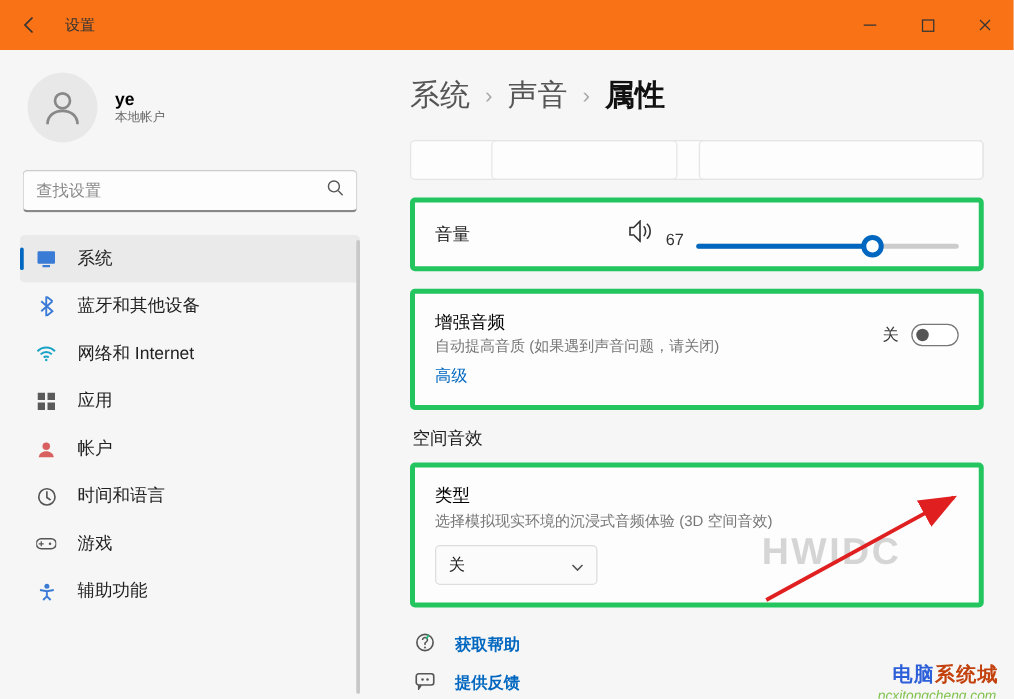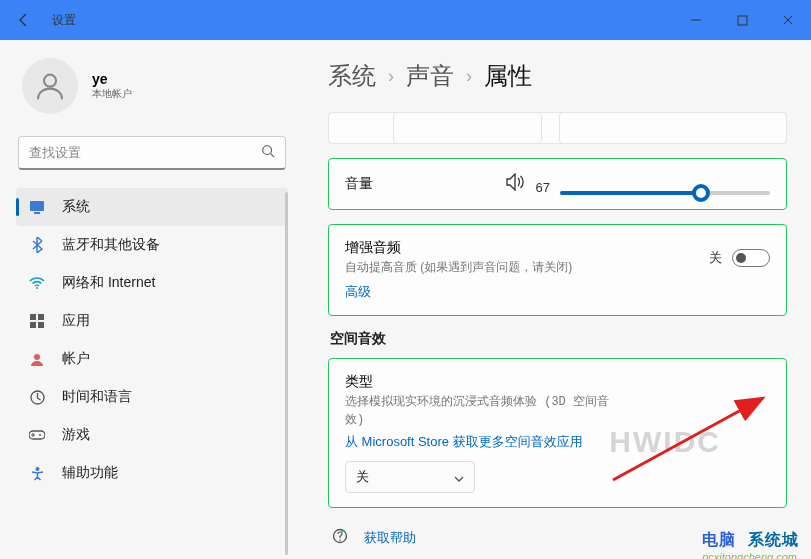--- a/index.html
+++ b/index.html
@@ -1,18 +1,18 @@
 <!DOCTYPE html>
 <html><head>
 <meta charset="utf-8">
 <style>
 * { margin: 0; padding: 0; box-sizing: border-box; font-family: "Microsoft YaHei", "Segoe UI", sans-serif; }
 body { width: 811px; height: 559px; background: #f6f6f6; position: relative; overflow: hidden; }
 
-.titlebar { height: 40px; display: flex; align-items: center; background: #3b82f6; }
+.titlebar { height: 40px; display: flex; align-items: center; background: #f97316; }
 .titlebar .back { width: 48px; display:flex; justify-content:center; align-items:center; }
 .titlebar .title { font-size: 12px; color: #333; padding-left: 4px; }
 .titlebar .spacer { flex: 1; }
 .titlebar .winbtn { width: 46px; height: 40px; display:flex; justify-content:center; align-items:center; }
 
 .content { display: flex; height: calc(100% - 40px); }
 
 .sidebar { width: 300px; padding: 0 12px 0 16px; display:flex; flex-direction:column; }
 .profile { display:flex; align-items:center; gap: 14px; padding: 18px 6px 22px 6px; }
 .avatar { width: 56px; height: 56px; border-radius: 50%; background: #e8e8e8; display:flex; justify-content:center; align-items:center; }
@@ -25,61 +25,61 @@
 
 .nav { flex:1; overflow:hidden; position:relative; }
 .nav::after { content:""; position:absolute; right:0; top:4px; bottom:4px; width:3px; background:#c8c8c8; border-radius:2px; }
 .nav-item { height: 38px; display:flex; align-items:center; gap: 16px; padding: 0 12px; border-radius: 4px; font-size: 14px; color: #222; position:relative; cursor:pointer; }
 .nav-item.active { background: #eaeaea; }
 .nav-item.active::before { content:""; position:absolute; left:0; top:10px; bottom:10px; width:3px; background:#0067c0; border-radius:2px; }
 .nav-item .ic { width: 18px; display:flex; justify-content:center; }
 
 .main { flex:1; padding: 20px 24px 0 28px; overflow: hidden; position: relative; }
 .breadcrumb { display:flex; align-items:center; gap: 12px; font-size: 24px; color: #555; margin-bottom: 20px; }
-.breadcrumb .cur { color: #111; font-weight: 400; }
+.breadcrumb .cur { color: #111; font-weight: 700; }
 .breadcrumb .sep { color: #aaa; font-size: 18px; }
 
 .card-frag { border: 1px solid #e5e5e5; border-radius: 4px; background: #fdfdfd; height: 32px; margin-bottom: 14px; display:flex; }
 .card-frag .half { border:1px solid #e5e5e5; border-radius:4px; margin:-1px; }
 .card-frag .half.a { width: 38%; margin-left: 14%; }
 .card-frag .half.b { width: 58%; margin-left: 4%; }
 
-.card { border: 1px solid #22c55e; border-radius: 4px; background: #fdfdfd; padding: 14px 16px; margin-bottom: 14px; display:flex; align-items:center; }
+.card { border: 4px solid #22c55e; border-radius: 4px; background: #fdfdfd; padding: 14px 16px; margin-bottom: 14px; display:flex; align-items:center; }
 .card .label { font-size: 14px; color: #222; }
 .vol-right { flex:1; display:flex; align-items:flex-end; gap: 10px; justify-content:flex-end; }
 .vol-right .num { font-size: 13px; color: #333; }
 .slider { width: 210px; height: 4px; background: #ccc; border-radius: 2px; position:relative; }
 .slider .fill { position:absolute; left:0; top:0; bottom:0; width:67%; background:#0067c0; border-radius:2px; }
 .slider .thumb { position:absolute; top:50%; left:67%; width:18px; height:18px; background:#fff; border:4px solid #0067c0; border-radius:50%; transform:translate(-50%,-50%); }
 
 .card.enh { align-items: flex-start; }
 .card.enh .txtcol { flex:1; }
 .card.enh .title2 { font-size: 14px; margin-bottom: 2px; }
 .card.enh .sub2 { font-size: 12px; color: #777; margin-bottom: 6px; }
 .card.enh .link { font-size: 13px; color: #0067c0; cursor:pointer; }
 .toggle-wrap { display:flex; align-items:center; gap:10px; padding-top:10px; }
 .toggle-wrap .state { font-size: 13px; color:#333; }
 .toggle { width: 38px; height: 18px; border: 1px solid #777; border-radius: 9px; position:relative; background:#fff; }
 .toggle .knob { position:absolute; left:3px; top:50%; width:10px; height:10px; background:#555; border-radius:50%; transform:translateY(-50%); }
 
-.sect-title { font-size: 14px; font-weight:700; color:#222; margin: 10px 0 10px 2px; }
+.sect-title { font-size: 14px; font-weight:400; color:#222; margin: 10px 0 10px 2px; }
 
 .card.type { align-items:flex-start;flex-direction:column; }
 .card.type .txtcol { flex:1; padding-right: 12px; }
 .card.type .title2 { font-size: 14px; margin-bottom: 2px; }
-.card.type .sub2 { font-size: 12px; color:#777; line-height:1.5; max-width: 280px; font-family: Liberation Mono, monospace; }
+.card.type .sub2 { font-size: 12px; color:#777; line-height:1.5; max-width: 280px; }
 .card.type .link { font-size: 13px; color:#0067c0; font-weight:500; margin-top:4px; display:block; }
 .card.type .dd { width: 130px; height:32px; border:1px solid #ddd; border-radius:4px; background:#fbfbfb; display:flex; align-items:center; justify-content:space-between; padding: 0 10px; font-size:13px; color:#222; margin-top:10px; }
 
-.helprow { display:flex; align-items:center; gap: 14px; font-size: 13px; color:#0067c0; padding: 6px 0 6px 4px; cursor:pointer; }
+.helprow { display:flex; align-items:center; gap: 14px; font-size: 13px; color:#0067c0; padding: 6px 0 6px 4px; cursor:pointer;font-weight:bold; }
 .helprow .ic { width:18px; color:#555; }
 
 .watermark { position:absolute; right:12px; bottom:8px; font-size:16px; font-weight:700; letter-spacing:1px; }
 .watermark .a { color:#2c5fd8; }
-.watermark .b { color:#0369a1;margin-left:12px; }
+.watermark .b { color:#c2410c; }
 .watermark2 { position:absolute; right:14px; bottom:-4px; font-size:11px; color:#7fc24a; font-style:italic; }
 .hwidc { position:absolute; right: 90px; bottom: 100px; font-size: 30px; font-weight:700; color: rgba(180,180,180,0.55); letter-spacing: 2px; pointer-events:none; }
 
 .arrow { position:absolute; right: 28px; top: 340px; pointer-events:none; }
 </style>
 </head>
 <body>
 
 <div class="titlebar">
   <div class="back">
@@ -254,21 +254,20 @@
           </div>
       </div>
     </div>
 
     <div class="sect-title">空间音效</div>
 
     <div class="card type">
       <div class="txtcol">
         <div class="title2">类型</div>
         <div class="sub2">选择模拟现实环境的沉浸式音频体验 (3D 空间音效)</div>
-        <span class="link">从 Microsoft Store 获取更多空间音效应用</span>
       </div>
       <div class="dd">
         <span>关</span>
         <span><svg width="10" height="6">
               <path d="M1 1l4 4 4-4" stroke="#555" fill="none" stroke-width="1.3"></path>
             </svg></span>
       </div>
     </div>
 
     <div class="helprow">

